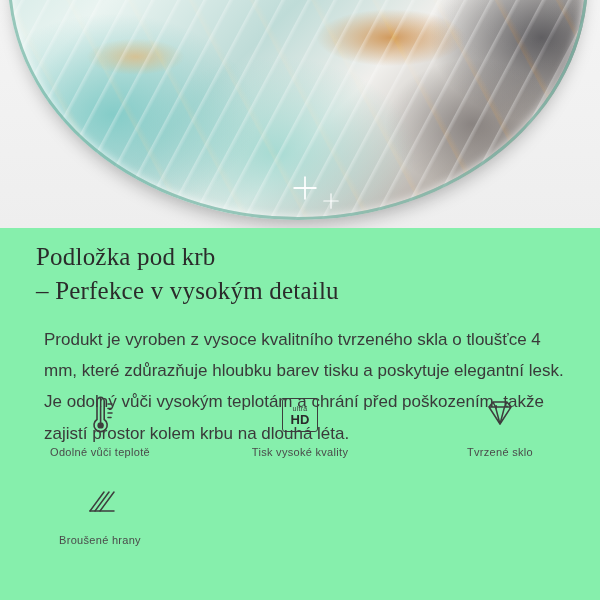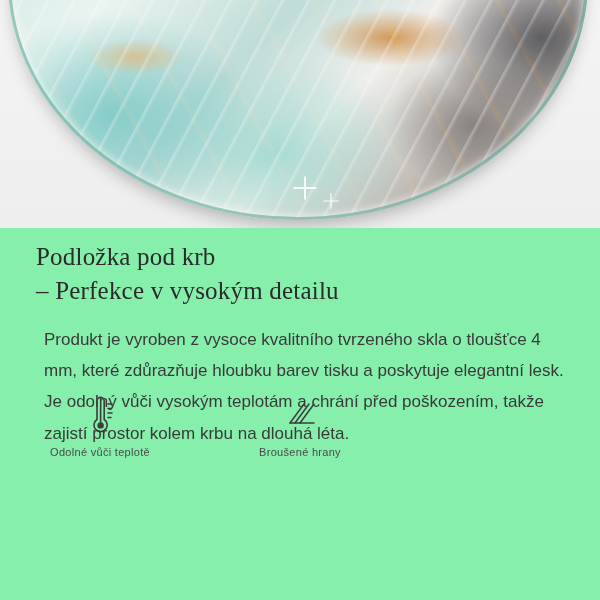--- a/index.html
+++ b/index.html
@@ -190,22 +190,41 @@
         <svg width="40" height="44" viewBox="0 0 40 44" fill="none" stroke="#3d3d3d" stroke-width="1.6" stroke-linecap="round">
           <path d="M17 8a3.6 3.6 0 0 1 7.2 0v18.5a6.6 6.6 0 1 1-7.2 0V8z"></path>
           <circle cx="20.6" cy="32.4" r="3.2" fill="#3d3d3d" stroke="none"></circle>
           <path d="M20.6 29.2V14"></path>
           <path d="M28 11h4M28 15.5h3M28 20h4M28 24.5h3"></path>
         </svg>
       </div>
       <div class="caption">Odolné vůči teplotě</div>
     </div>
 
-
-
+    <div class="feature">
+      <div class="glyph">
+        <div class="ultrahd">
+          <span class="u">ultra</span>
+          <span class="hd">HD</span>
+        </div>
+      </div>
+      <div class="caption">Tisk vysoké kvality</div>
+    </div>
+
+
+    <div class="feature">
+      <div class="glyph">
+        <svg width="44" height="40" viewBox="0 0 44 40" fill="none" stroke="#3d3d3d" stroke-width="1.5" stroke-linejoin="round">
+          <path d="M11 12h22l-11 17L11 12z"></path>
+          <path d="M11 12l4-5h14l4 5"></path>
+          <path d="M15 7l2.5 5M29 7l-2.5 5M17.5 12L22 29M26.5 12L22 29"></path>
+        </svg>
+      </div>
+      <div class="caption">Tvrzené sklo</div>
+    </div>
 
     <div class="feature">
       <div class="glyph">
         <svg width="44" height="40" viewBox="0 0 44 40" fill="none" stroke="#3d3d3d" stroke-width="1.5" stroke-linecap="round">
           <path d="M12 28L26 9"></path>
           <path d="M17 28L31 9"></path>
           <path d="M22 28L36 9"></path>
           <path d="M12 28h24"></path>
         </svg>
       </div>

